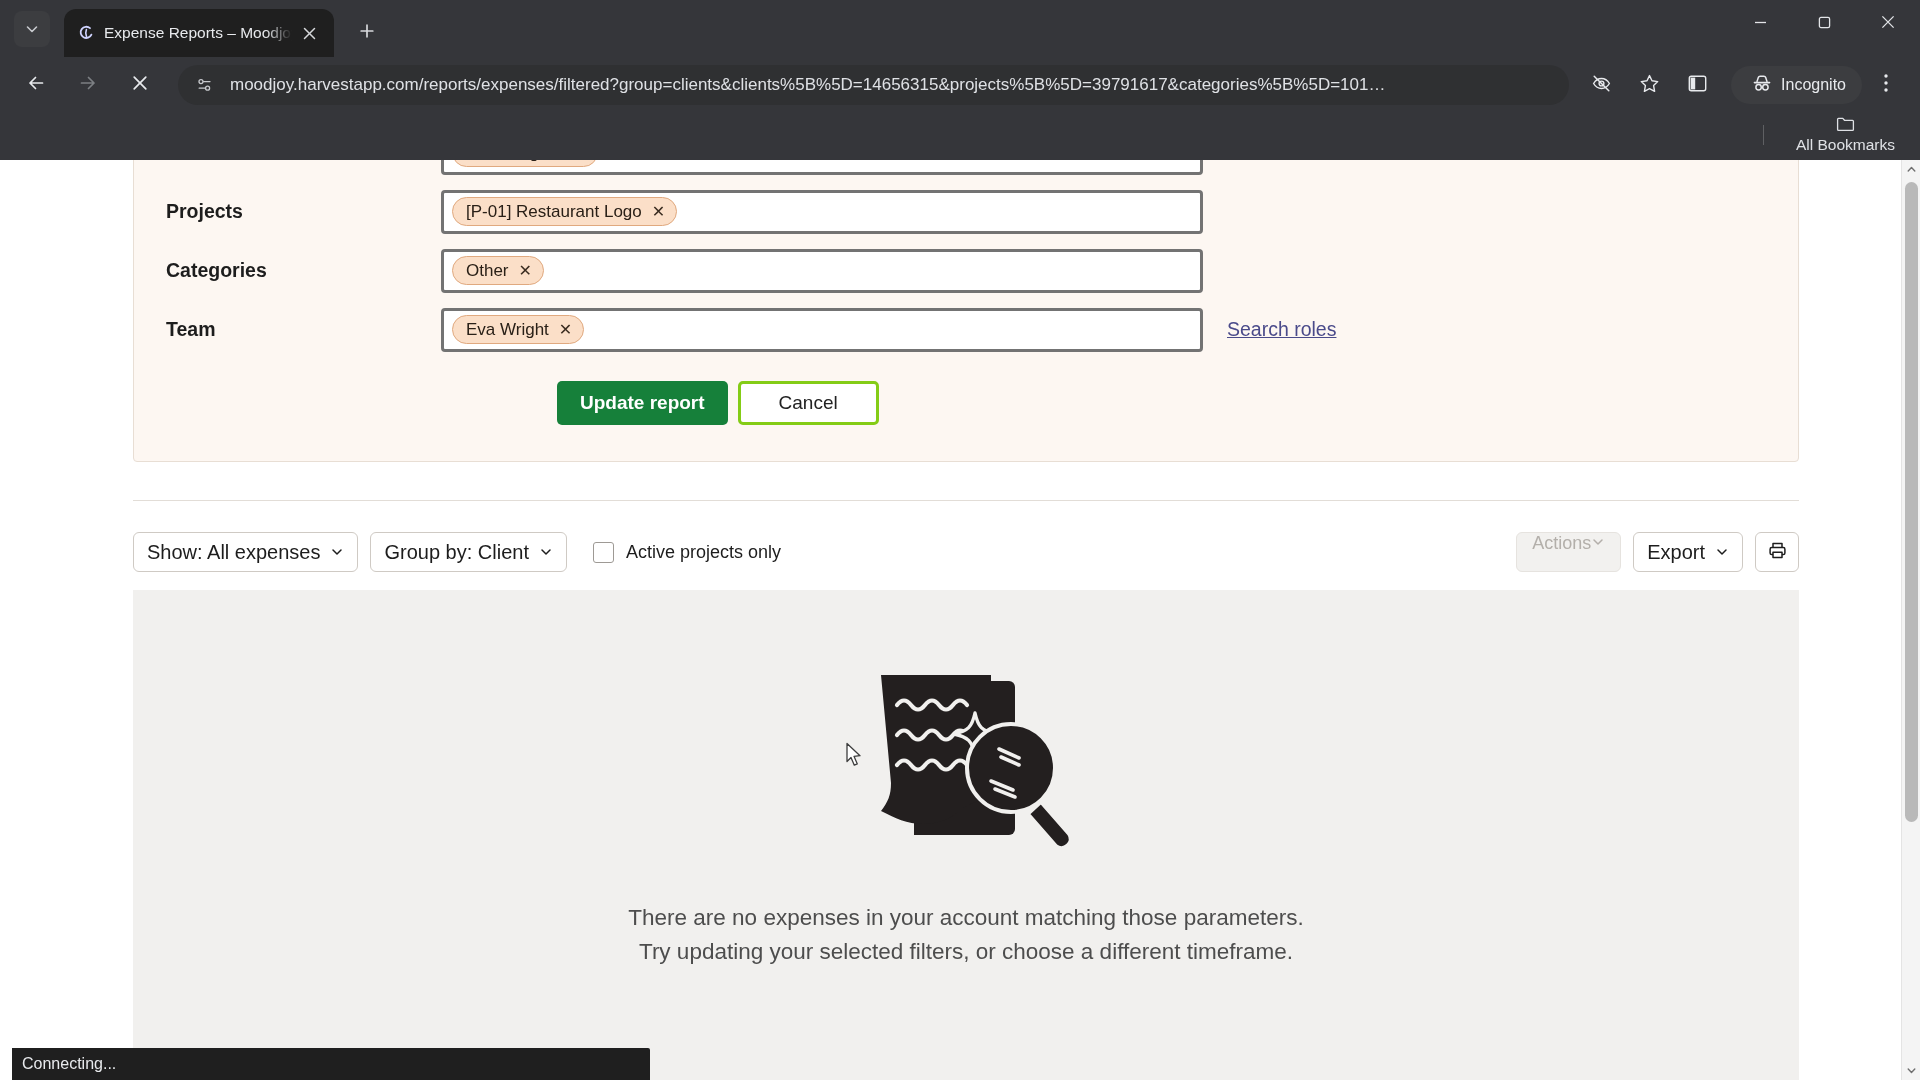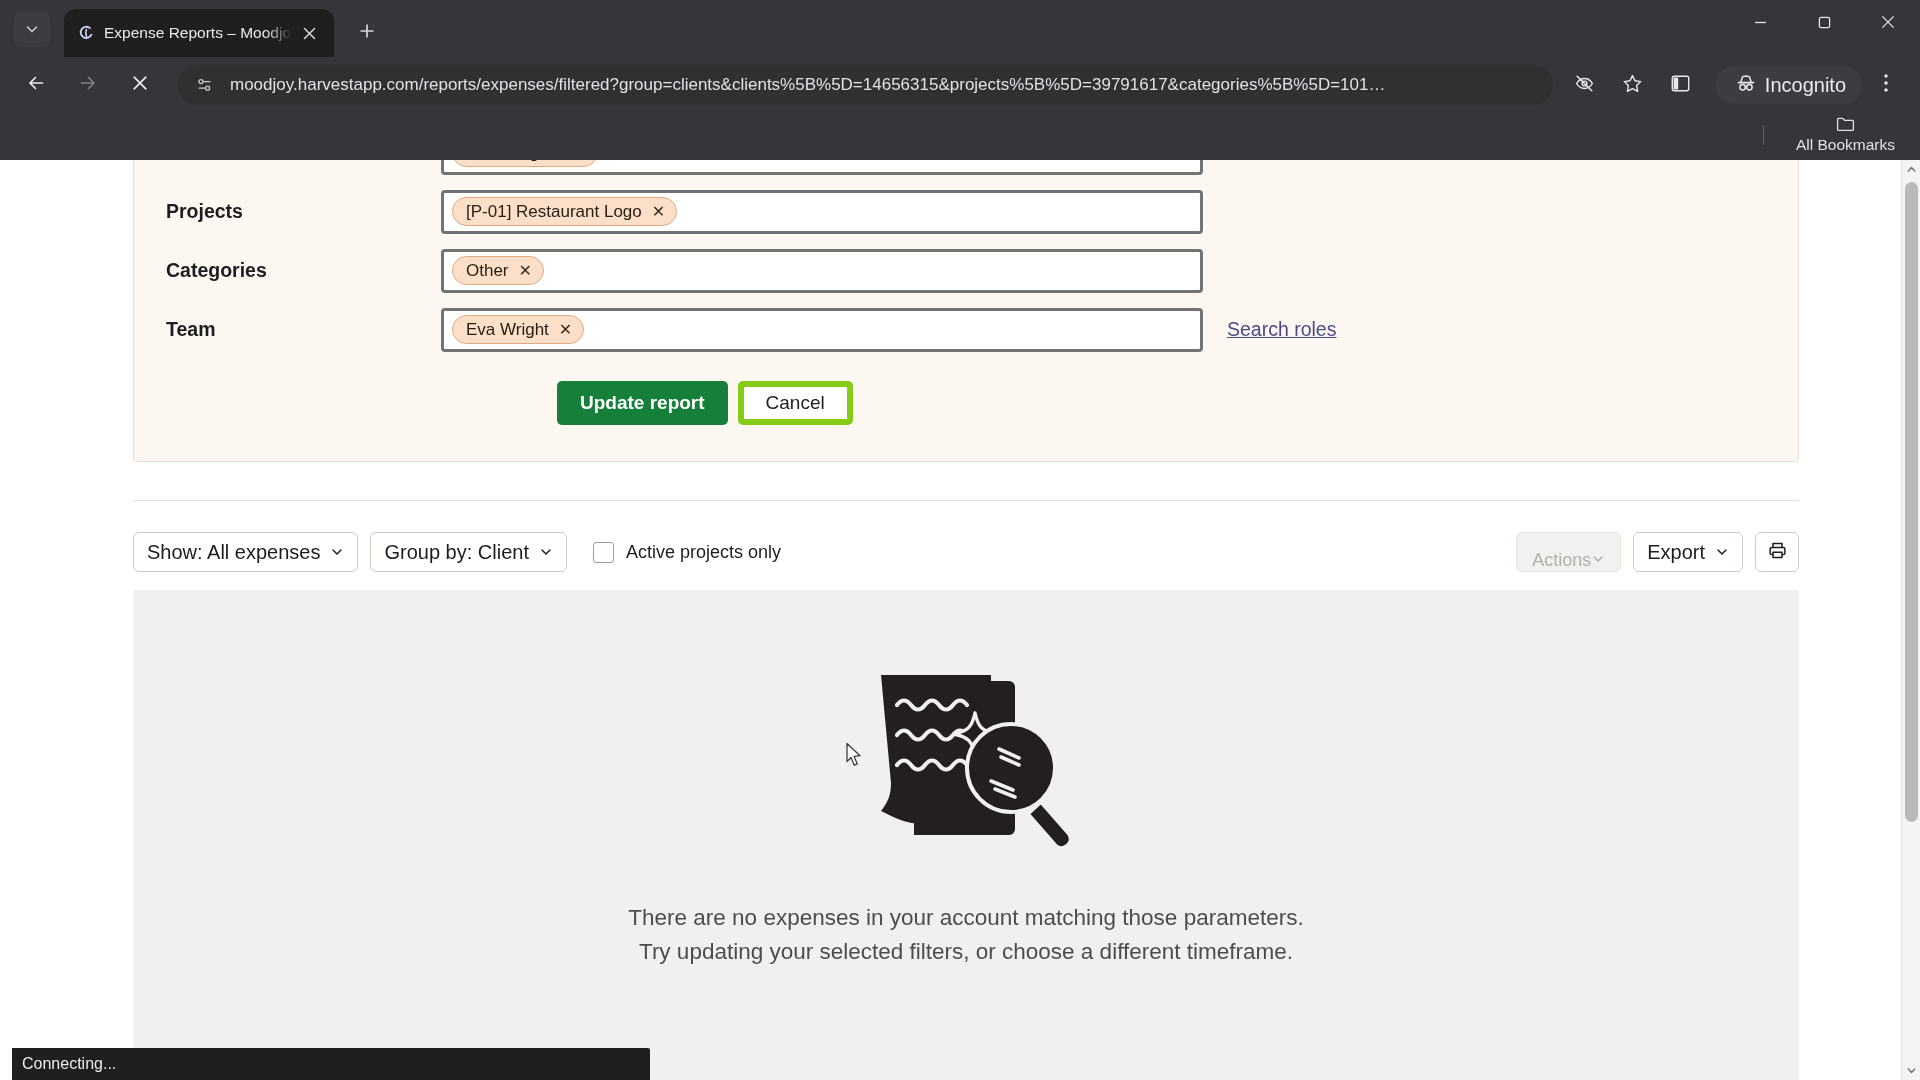--- a/index.html
+++ b/index.html
@@ -145,21 +145,21 @@
     background: #3c3d40;
     border-radius: 19px;
     display: flex;
     align-items: center;
     padding: 0 16px 0 12px;
     margin-left: 10px;
     flex:none;
   }
   .incognito-pill span {
     color: #e8eaed;
-    font-size: 20px;
+    font-size: 16px;
     margin-left: 8px;
     white-space: nowrap;
   }
 
   
   .bookmarks {
     height: 44px;
     display: flex;
     align-items: center;
     justify-content: flex-end;
@@ -275,24 +275,24 @@
     border: none;
     border-radius: 5px;
     height: 44px;
     padding: 0 23px;
     font-family: inherit;
   }
   .btn-cancel {
     background: #ffffff;
     color: #222222;
     font-size: 19px;
-    border: 6px solid #84cc16;
+    border: 3px solid #84cc16;
     border-radius: 5px;
     height: 44px;
-    padding: 0 22px;
+    padding: 0 38px;
     margin-left: 10px;
     font-family: inherit;
   }
 
   
   .divider {
     position: absolute;
     left: 117px;
     top: 340px;
     width: 1666px;
@@ -337,21 +337,21 @@
     color: #1d1d1d;
     margin-left: 12px;
     white-space: nowrap;
   }
   .toolbar-right { margin-left: auto; display: flex; align-items: center; }
   .btn-disabled {
     height: 40px;
     background: #f2f1ef;
     border: 1px solid #e6e3df;
     border-radius: 6px;
-    display:flex; align-items:flex-end;
+    display:flex; align-items:flex-start;
     padding: 0 15px;
     font-size: 18px;
     color: #b3afaa;
     margin-right: 12px;
     white-space: nowrap;
   }
   .btn-print {
     width: 44px; height: 40px;
     background: #ffffff;
     border: 1px solid #cfcac4;

